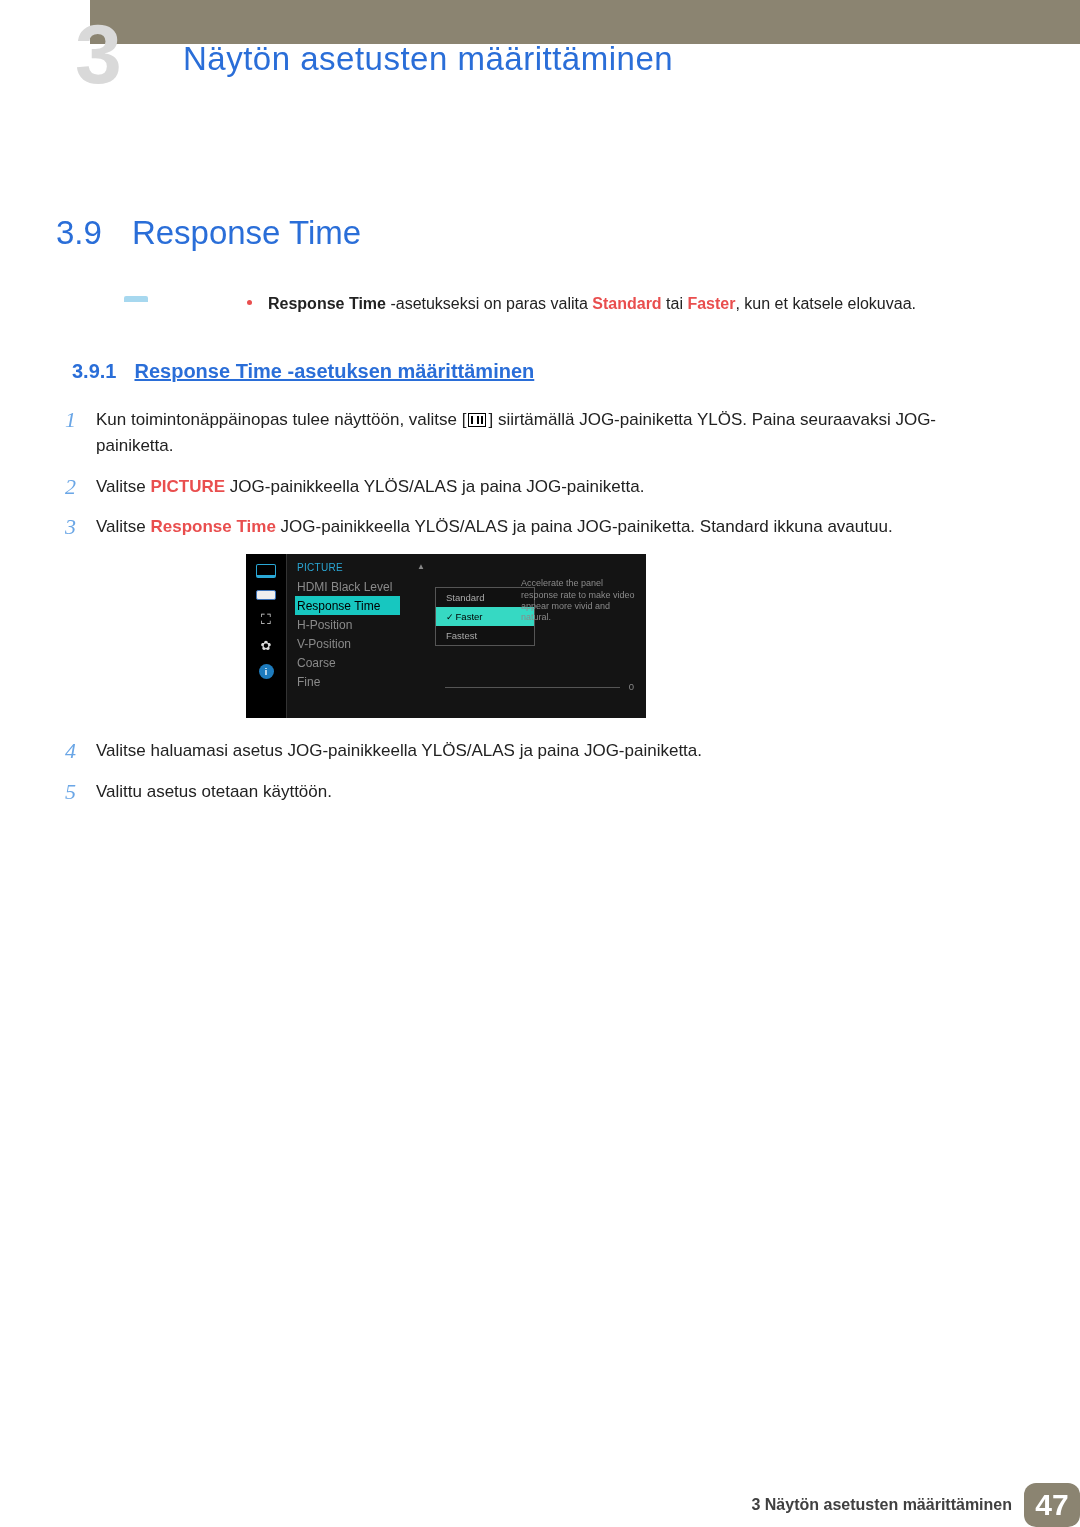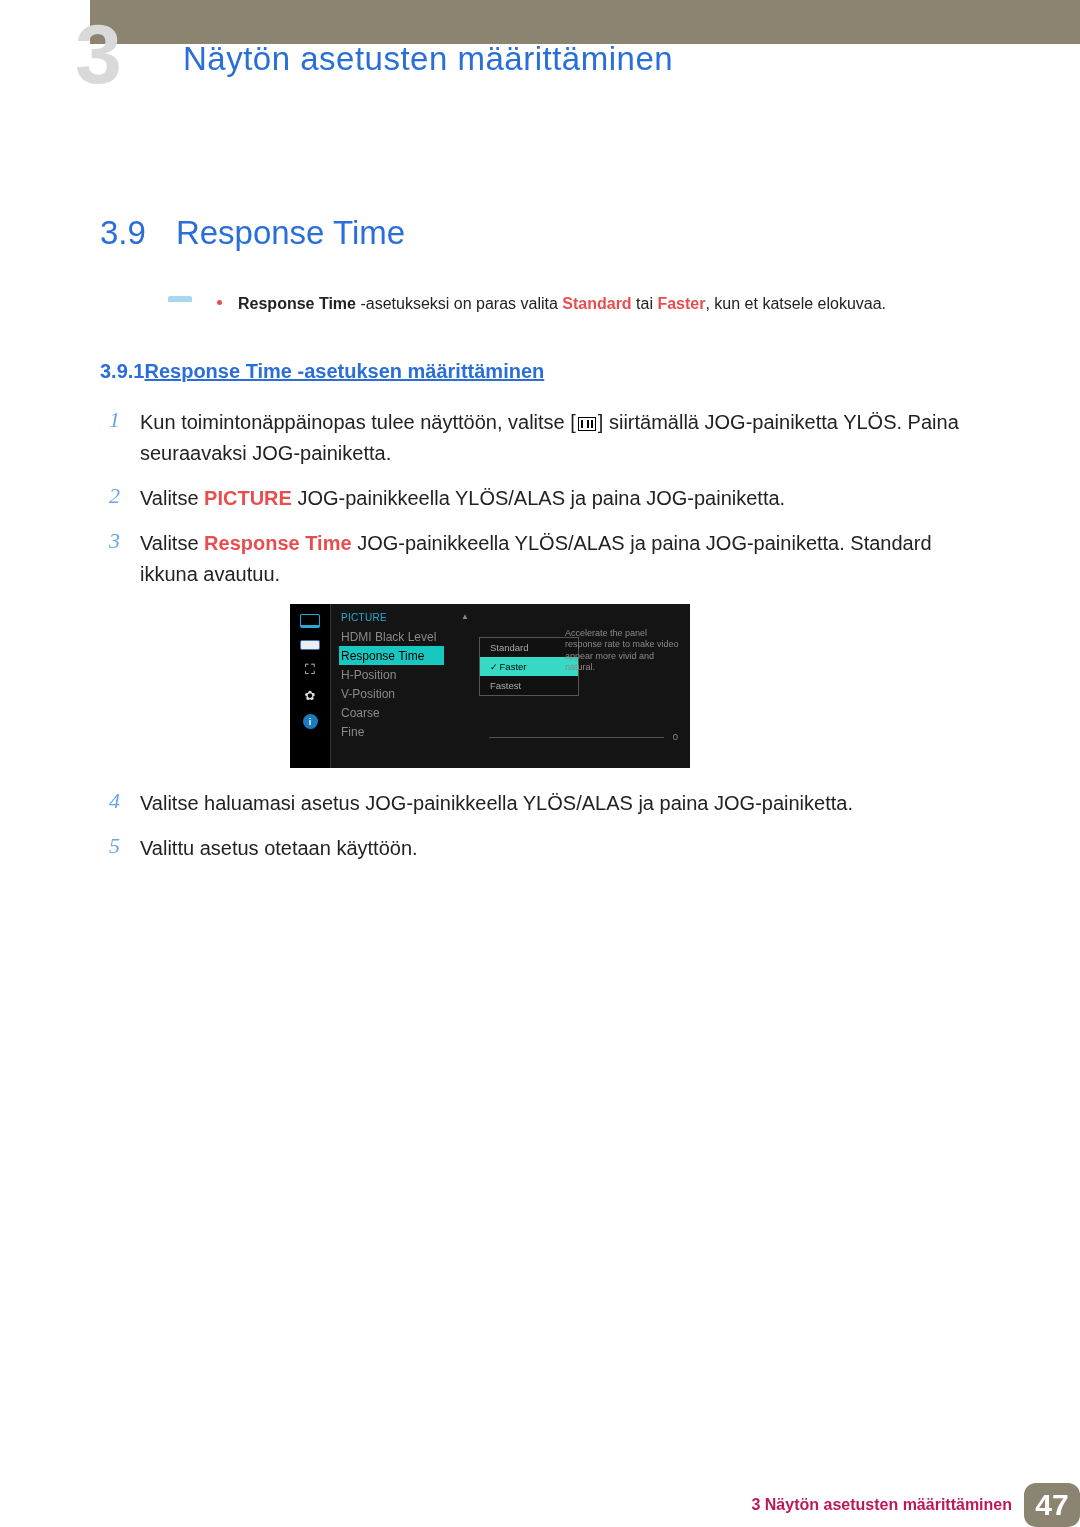--- a/index.html
+++ b/index.html
@@ -35,21 +35,21 @@
     position: absolute;
     top: 40px;
     left: 183px;
     font-size: 33px;
     color: #2a6ed8;
     font-weight: 500;
     letter-spacing: 0.5px;
   }
   .content {
     position: relative;
-    padding: 170px 90px 0 100px;
+    padding: 170px 90px 0 56px;
   }
   .section-row {
     display: flex;
     gap: 30px;
     margin-bottom: 40px;
   }
   .sec-num {
     font-size: 33px;
     color: #2a6ed8;
     font-weight: 500;
@@ -77,35 +77,37 @@
     background: linear-gradient(to bottom, #a7d8ef 50%, #fff 50%);
     border-radius:2px;
     margin-top: 4px;
     flex-shrink: 0;
   }
   .note-list { flex: 1; }
   .bullet-row {
     display: flex;
     gap: 16px;
     margin-bottom: 14px;
+    justify-content: center;
   }
   .dot {
     width: 5px; height: 5px; background: #e94e4e; border-radius: 50%;
     margin-top: 8px; flex-shrink: 0;
   }
   .bullet-text {
     font-size: 16px;
     color: #222;
     line-height: 1.5;
   }
   .bold { font-weight: bold; }
   .red { color: #e94e4e; }
   .subsection-row {
     display: flex;
-    margin-left: 0;
+    gap: 18px;
+    margin-left: 16px;
     margin-bottom: 24px;
     text-align: center;
   }
   .sub-num { font-size: 20px; color: #2a6ed8; font-weight: 600; }
   .sub-title { font-size: 20px; color: #2a6ed8; font-weight: 600; text-decoration: underline; }
   .ol-step {
     display: flex;
     gap: 20px;
     margin-left: 0;
     margin-bottom: 14px;
@@ -113,21 +115,21 @@
   .step-num {
     font-size: 22px;
     font-style: italic;
     color: #6aa6e6;
     width: 20px;
     text-align: right;
     flex-shrink: 0;
     font-family: Georgia, serif;
   }
   .step-text {
-    font-size: 20px;
+    font-size: 17px;
     color: #222;
     line-height: 1.55;
     flex: 1;
   }
   .menu-icon {
     display:inline-block;
     width:18px; height:14px;
     border:1px solid #000;
     vertical-align:-2px;
     position:relative;
@@ -206,21 +208,21 @@
     position: absolute;
     bottom: 0;
     left: 0;
     right: 0;
     height: 44px;
     display: flex;
     justify-content: flex-end;
   }
   .footer-text {
     background: #fff;
-    color: #be185d;
+    color: #404040;
     font-size: 16px;
     font-weight: 600;
     display:flex;
     align-items:center;
     padding-right: 12px;
   }
   .footer-page {
     width: 56px;
     background: #8b8471;
     color: #fff;

